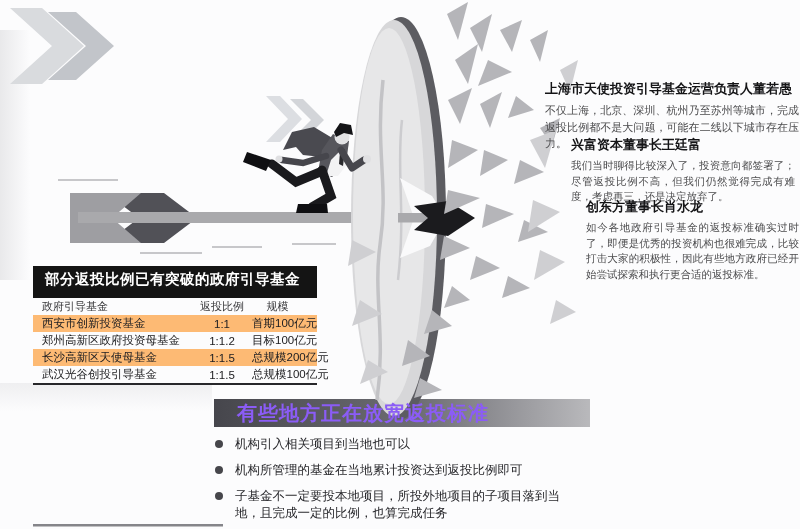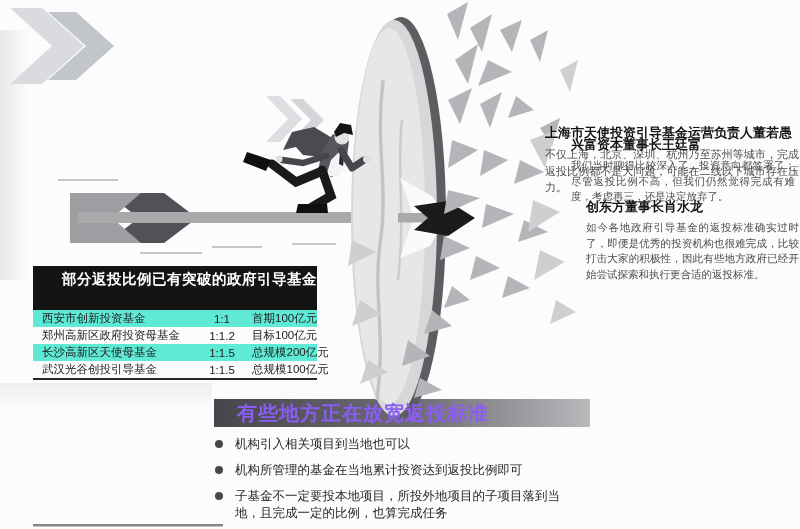--- a/index.html
+++ b/index.html
@@ -13,31 +13,31 @@
   .intro-quote{
     position:absolute;left:45px;top:36px;width:238px;z-index:10;
     font-size:14px;font-weight:700;line-height:19.5px;color:#2e2e33;
     text-align:justify;
   }
   
   .quote{position:absolute;z-index:10;}
   .quote .speaker{font-size:13px;font-weight:700;color:#141416;margin-bottom:4px;white-space:nowrap;}
   .quote .qtext{font-size:11px;line-height:16.5px;color:#4b4b4d;text-align:justify;}
   .q0{left:527px;top:18px;width:271px;}
-  .q1{left:545px;top:80px;width:254px;margin-top:44px;}
+  .q1{left:545px;top:80px;width:254px;}
   .q2{left:571px;top:136px;width:224px;}
   .q3{left:586px;top:198px;width:213px;}
   .q3 .qtext,.q2 .qtext{font-size:10.5px;line-height:15.5px;}
   
   .fund-table{position:absolute;left:33px;top:266px;width:284px;z-index:10;border-bottom:2.5px solid #27272a;}
-  .ft-title{height:44px;line-height:26px;background:#141414;color:#ffffff;
-    font-size:14.5px;font-weight:700;padding-left:12px;letter-spacing:.5px;white-space:nowrap;text-align:right;}
+  .ft-title{height:32px;line-height:26px;background:#141414;color:#ffffff;
+    font-size:14.5px;font-weight:700;padding-left:12px;letter-spacing:.5px;white-space:nowrap;}
   .ft-row{display:flex;align-items:center;height:17px;font-size:11.5px;color:#202023;}
   .ft-row.head{font-size:11px;color:#37373a;height:17px;}
-  .ft-row.stripe{background:#5eead4;align-items:center;}
+  .ft-row.stripe{background:#fdba74;align-items:center;}
   .c1{flex:0 0 150px;padding-left:9px;white-space:nowrap;overflow:hidden;}
   .c2{flex:0 0 60px;text-align:center;}
   .c3{flex:1;text-align:right;padding-right:7px;white-space:nowrap;}
   .ft-row.head .c3{text-align:center;padding-right:14px;}
   
   .section-bar{position:absolute;left:214px;top:399px;width:376px;height:28px;z-index:2;
     background:linear-gradient(90deg,#46464c 0%,#6e6e74 55%,#b9b9bc 100%);}
   .section-bar-label{position:absolute;left:229px;top:399px;height:28px;line-height:28px;z-index:10;
     color:#8b5cf6;font-size:20px;font-weight:700;letter-spacing:1px;white-space:nowrap;margin-left:8px;}
   .bullets{position:absolute;left:213px;top:436px;width:372px;z-index:10;list-style:none;margin:0;padding:0;}
@@ -64,20 +64,25 @@
     <div class="speaker">兴富资本董事长王廷富</div>
     <div class="qtext">我们当时聊得比较深入了，投资意向都签署了；尽管返投比例不高，但我们仍然觉得完成有难度，考虑再三，还是决定放弃了。</div>
   </div>
   <div class="quote q3">
     <div class="speaker">创东方董事长肖水龙</div>
     <div class="qtext">如今各地政府引导基金的返投标准确实过时了，即便是优秀的投资机构也很难完成，比较打击大家的积极性，因此有些地方政府已经开始尝试探索和执行更合适的返投标准。</div>
   </div>
 
   <div class="fund-table">
     <div class="ft-title">部分返投比例已有突破的政府引导基金</div>
+    <div class="ft-row head">
+      <span class="c1">政府引导基金</span>
+      <span class="c2">返投比例</span>
+      <span class="c3">规模</span>
+    </div>
     <div class="ft-row stripe">
       <span class="c1">西安市创新投资基金</span>
       <span class="c2">1:1</span>
       <span class="c3">首期100亿元</span>
     </div>
     <div class="ft-row">
       <span class="c1">郑州高新区政府投资母基金</span>
       <span class="c2">1:1.2</span>
       <span class="c3">目标100亿元</span>
     </div>

